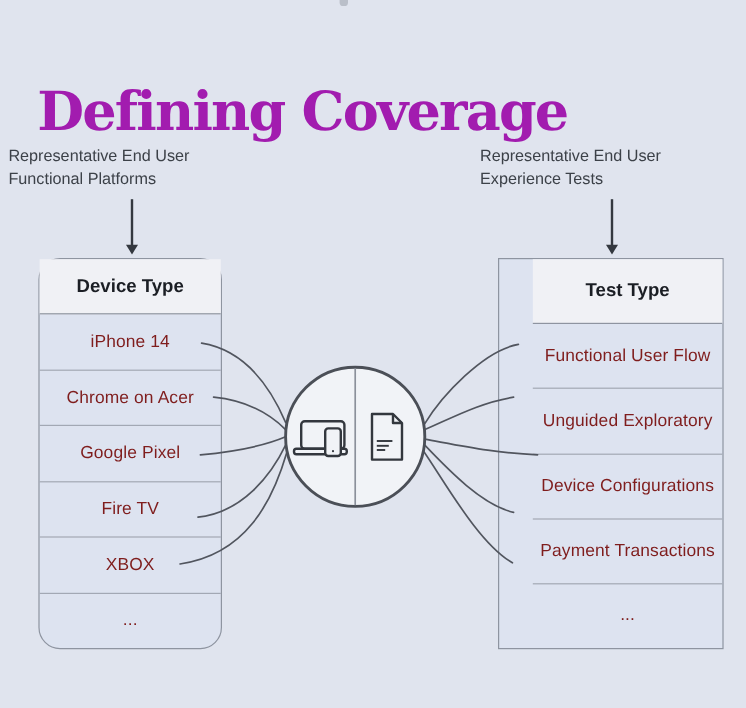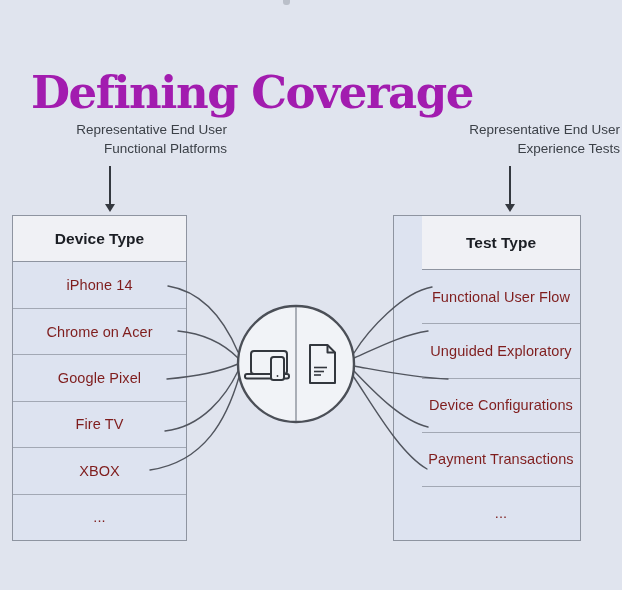--- a/index.html
+++ b/index.html
@@ -15,21 +15,21 @@
     background:#9ba0ab;opacity:.55;border-radius:0 0 3px 3px;
   }
   .page-title{
     position:absolute;left:31px;top:36px;width:560px;
     font-family:"DejaVu Serif","Liberation Serif",serif;
     font-weight:bold;font-size:45px;letter-spacing:-1.5px;
     color:#a21caf;white-space:nowrap;
   }
   .annot{
     position:absolute;top:120px;width:220px;
-    text-align:right;font-size:13.5px;line-height:19px;color:#3c4148;
+    text-align:left;font-size:13.5px;line-height:19px;color:#3c4148;
   }
   .annot-left{left:7px;}
   .annot-right{left:400px;}
   .down-arrow{
     position:absolute;top:166px;width:16px;height:46px;
   }
   .down-arrow.left{left:102px;}
   .down-arrow.right{left:502px;}
   .down-arrow .shaft{
     position:absolute;left:7.25px;top:0;width:1.5px;height:39px;background:#34383f;
@@ -38,22 +38,22 @@
     position:absolute;left:3px;top:38px;width:0;height:0;
     border-left:5px solid transparent;border-right:5px solid transparent;
     border-top:8px solid #34383f;
   }
   .dtable{
     position:absolute;top:215px;height:326px;
     display:flex;flex-direction:column;
     border:1px solid #8e94a0;box-sizing:border-box;
     background:#dde3f0;
   }
-  .dtable-left{left:12px;width:175px;}
-  .dtable-right{left:393px;width:188px;padding-left:28px;}
+  .dtable-left{left:32px;width:153px;border-radius:18px;}
+  .dtable-right{left:415px;width:188px;padding-left:28px;}
   .dtable .thead{
     flex:1;background:#f0f1f5;border-bottom:1px solid #8e94a0;
     display:flex;align-items:center;justify-content:center;
     font-weight:bold;font-size:15.5px;color:#1b1e24;
   }
   .dtable .trow{
     flex:1;display:flex;align-items:center;justify-content:center;
     font-size:14.5px;color:#7f1d1d;letter-spacing:.1px;
   }
   .dtable .trow + .trow{border-top:1px solid #a2a8b4;}

